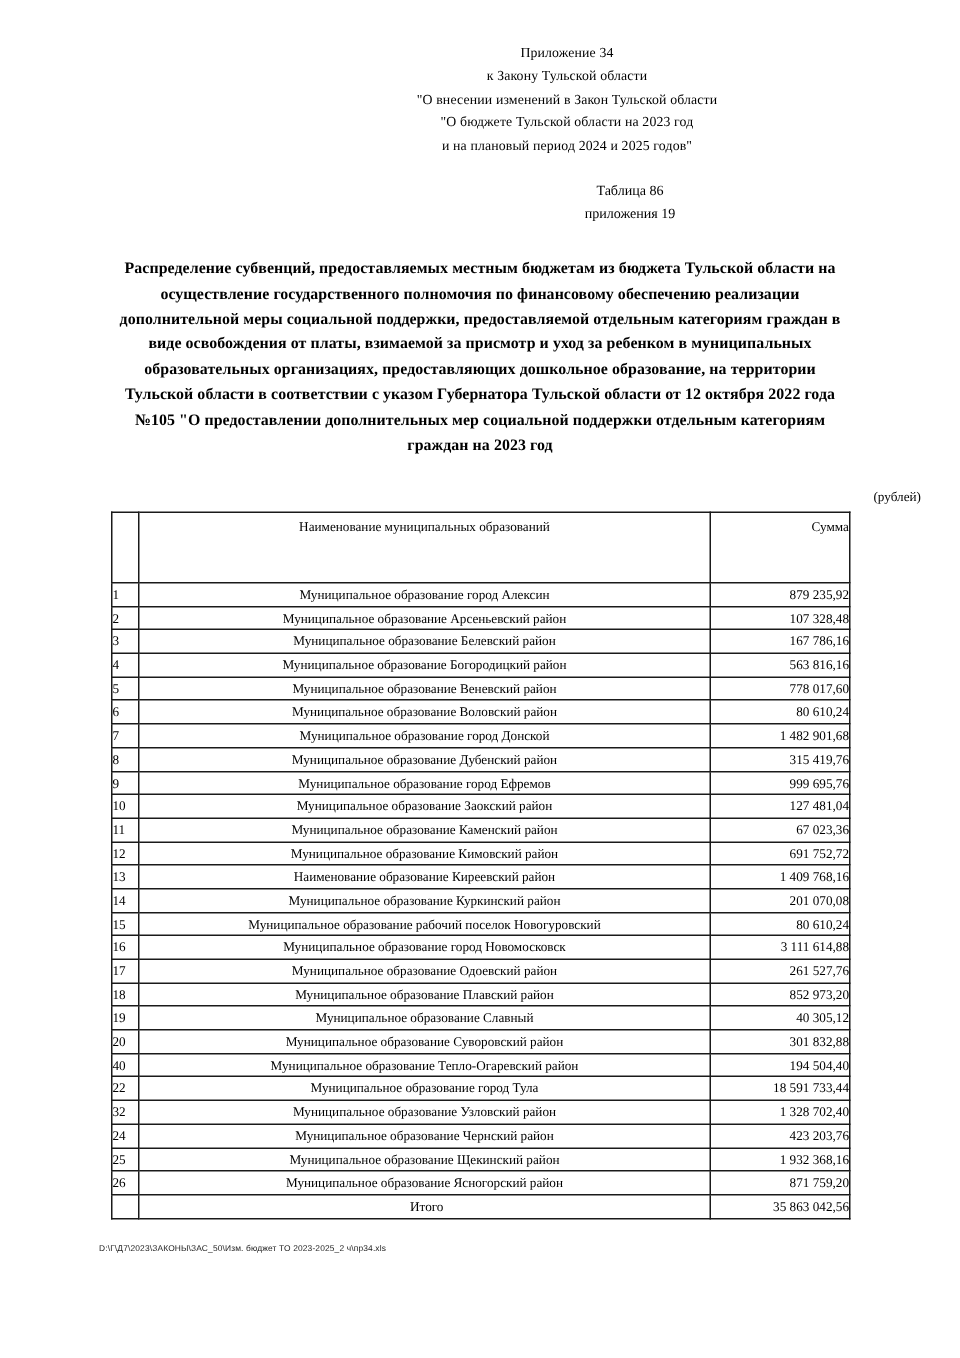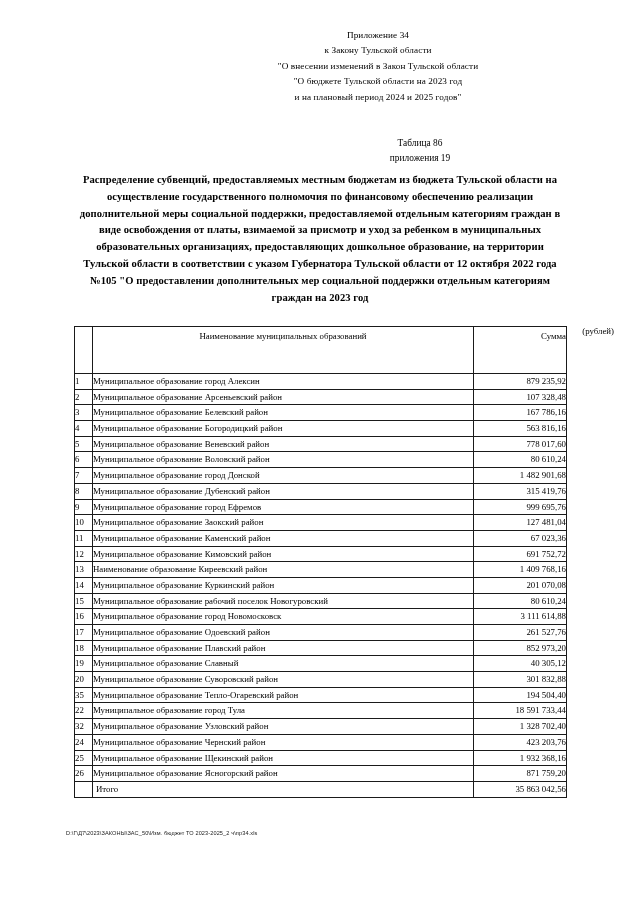--- a/index.html
+++ b/index.html
@@ -38,21 +38,21 @@
   }
   .doc-header .line {
     display: block;
     white-space: pre;
     padding-left: 116px;
   }
 
   
   .table-ref {
     position: absolute;
-    top: 136px;
+    top: 121px;
     left: 0;
     width: 640px;
     text-align: center;
     font-size: 9.4px;
     line-height: 14.6px;
   }
   .table-ref .line {
     display: block;
     white-space: pre;
     padding-left: 200px;
@@ -78,21 +78,21 @@
     left: 0;
     width: 566px;
     text-align: right;
     font-size: 8.8px;
     padding-left: 48px;
   }
 
   
   .table-wrap {
     position: absolute;
-    top: 326px;
+    top: 341px;
     left: 74px;
     width: 492px;
   }
   table.budget {
     border-collapse: collapse;
     width: 492px;
     font-size: 8.8px;
     table-layout: fixed;
   }
   table.budget td, table.budget th {
@@ -123,21 +123,21 @@
 
   tbody td {
     height: 14.7px;
     line-height: 14.2px;
   }
   td.num {
     text-align: left;
     padding-left: 2px;
   }
   td.name {
-    text-align: left;
+    text-align: center;
     padding-left: 3px;
     white-space: nowrap;
     overflow: hidden;
   }
   td.sum {
     text-align: right;
     padding-right: 4px;
     white-space: nowrap;
   }
   tr.total td.name { padding-left: 3px; }
@@ -285,21 +285,21 @@
             <td class="num">19</td>
             <td class="name">Муниципальное образование Славный</td>
             <td class="sum">40 305,12</td>
           </tr>
           <tr>
             <td class="num">20</td>
             <td class="name">Муниципальное образование Суворовский район</td>
             <td class="sum">301 832,88</td>
           </tr>
           <tr>
-            <td class="num">35</td>
+            <td class="num">40</td>
             <td class="name">Муниципальное образование Тепло-Огаревский район</td>
             <td class="sum">194 504,40</td>
           </tr>
           <tr>
             <td class="num">22</td>
             <td class="name">Муниципальное образование город Тула</td>
             <td class="sum">18 591 733,44</td>
           </tr>
           <tr>
             <td class="num">32</td>

